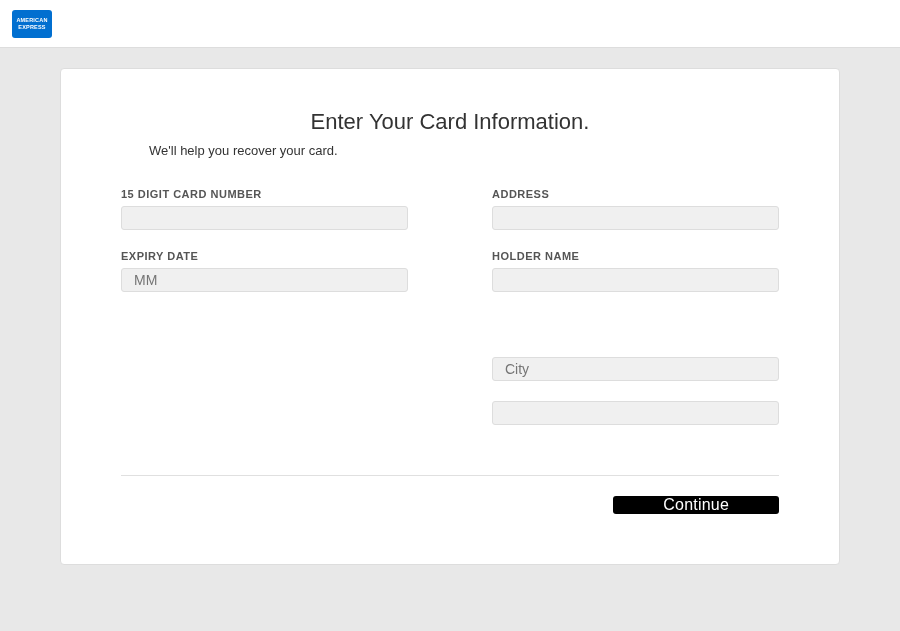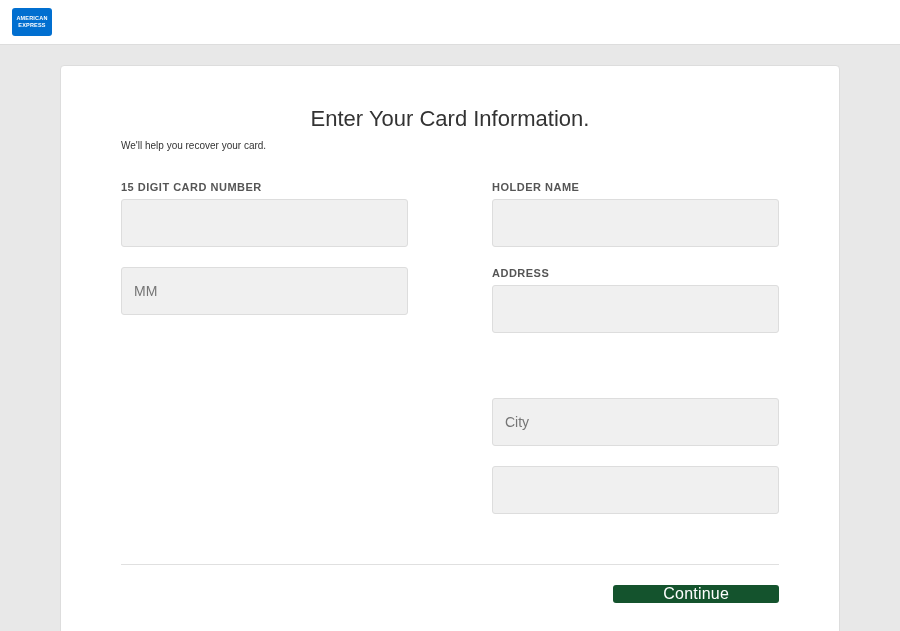--- a/index.html
+++ b/index.html
@@ -65,23 +65,24 @@
 
     .page-title {
       text-align: center;
       font-size: 22px;
       font-weight: 400;
       color: #333;
       margin-bottom: 8px;
     }
 
     .subtitle {
-      font-size: 10px;
+      font-size: 13px;
       color: #333;
       margin-bottom: 30px;
+      margin-left: 28px;
     }
 
     .form-layout {
       display: flex;
       gap: 84px;
     }
 
     .form-col {
       flex: 1;
       display: flex;
@@ -98,21 +99,21 @@
       font-size: 11px;
       font-weight: 600;
       color: #555;
       letter-spacing: 0.5px;
       margin-bottom: 6px;
       text-transform: uppercase;
     }
 
     .form-input {
       width: 100%;
-      height: 48px;
+      height: 24px;
       background: #f0f0f0;
       border: 1px solid #ddd;
       border-radius: 3px;
       padding: 0 12px;
       font-size: 14px;
       color: #333;
       outline: none;
     }
 
     .expiry-row {
@@ -136,21 +137,21 @@
 
     .form-footer {
       display: flex;
       justify-content: flex-end;
       margin-top: 30px;
       padding-top: 20px;
       border-top: 1px solid #e0e0e0;
     }
 
     .continue-btn {
-      background: #14532d;
+      background: #000000;
       color: white;
       border: none;
       border-radius: 3px;
       padding: 0 50px;
       font-size: 16px;
       font-weight: 500;
       cursor: pointer;
       letter-spacing: 0.2px;
     }
   </style>
@@ -172,37 +173,38 @@
     <div class="form-layout">
 
       <div class="form-col">
 
         <div class="form-group">
           <label class="form-label">15 DIGIT CARD NUMBER</label>
           <input class="form-input" type="text" placeholder="" style="">
         </div>
 
         <div class="form-group">
+          <label class="form-label">EXPIRY DATE</label>
           <div class="expiry-row">
             <input class="form-input" type="text" placeholder="MM" style="">
           </div>
         </div>
 
 
       </div>
 
       <div class="form-col">
 
         <div class="form-group">
+          <label class="form-label">ADDRESS</label>
+          <input class="form-input" type="text" placeholder="" style="">
+        </div>
+
+        <div class="form-group">
           <label class="form-label">HOLDER NAME</label>
-          <input class="form-input" type="text" placeholder="" style="">
-        </div>
-
-        <div class="form-group">
-          <label class="form-label">ADDRESS</label>
           <input class="form-input" type="text" placeholder="" style="">
         </div>
 
         <div class="form-group">
           <div class="city-state-row">
             <input class="form-input" type="text" placeholder="City" style="">
           </div>
         </div>
 
         <div class="form-group">

